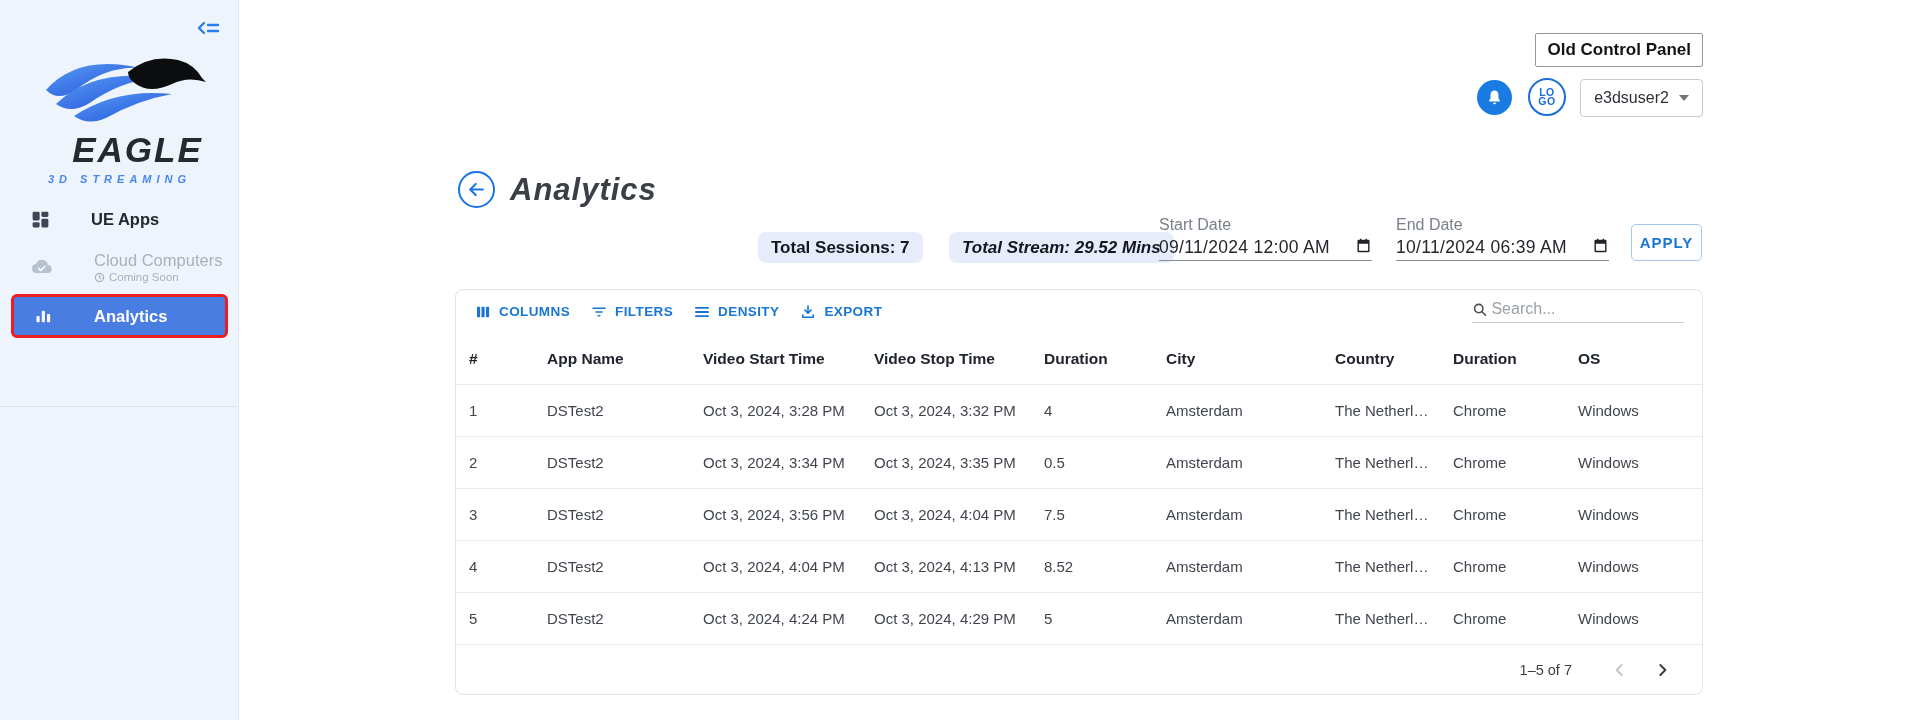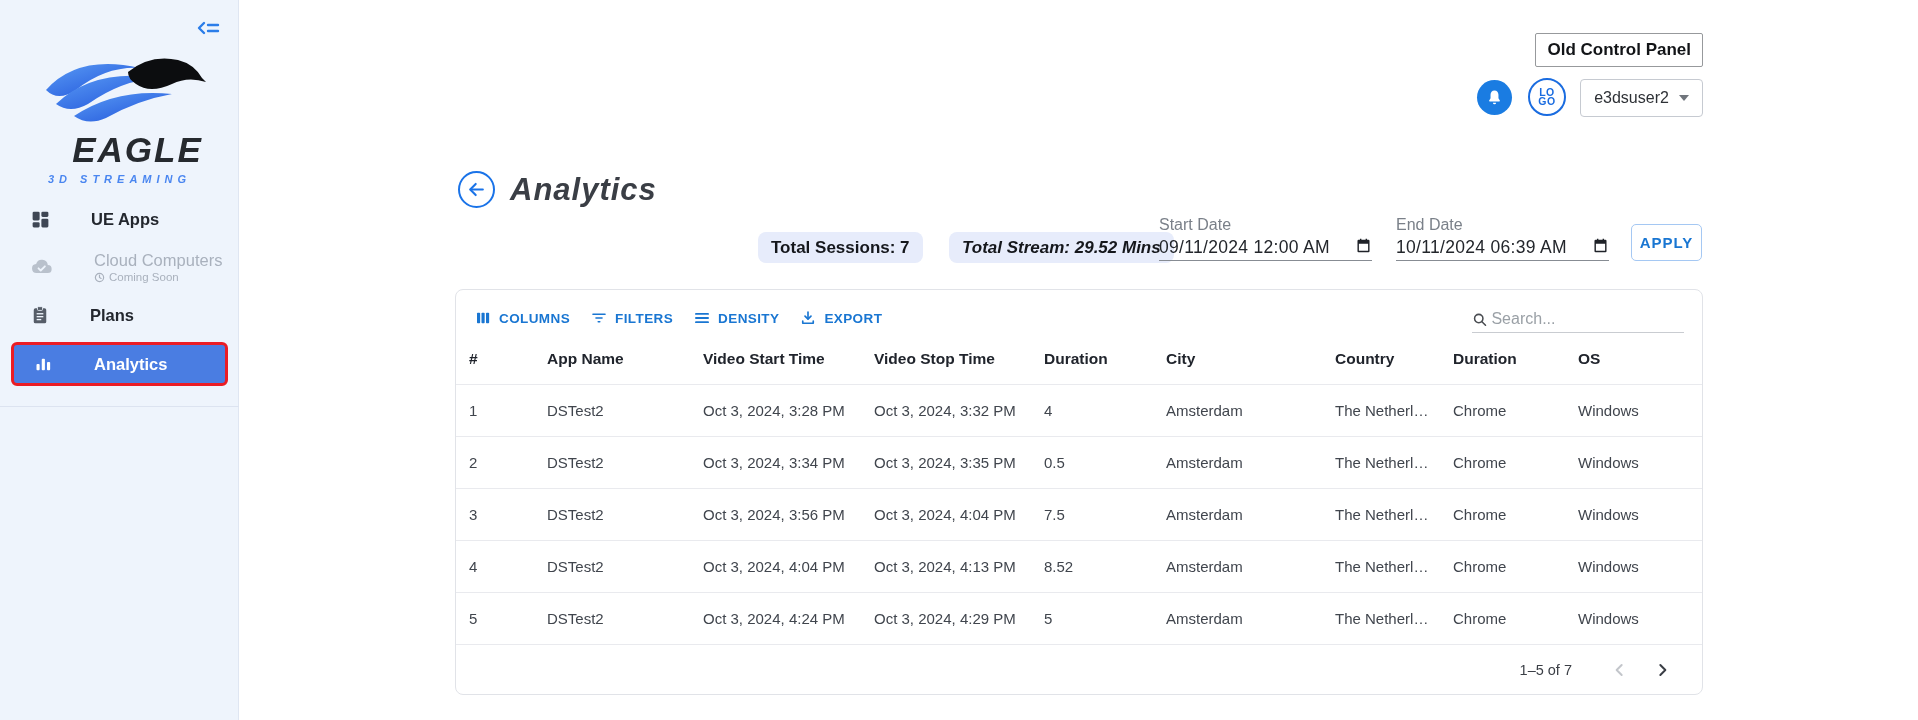--- a/index.html
+++ b/index.html
@@ -100,21 +100,21 @@
     background:#fff; border:1px solid #a5c8f3; border-radius:5px; cursor:pointer;
     font-size:15px; font-weight:600; letter-spacing:1px; color:#1976d2;
     display:flex; align-items:center; justify-content:center;
   }
 
   
   .table-card {
     position:absolute; left:455px; top:289px; width:1248px; height:406px;
     background:#fff; border:1px solid #e1e3e8; border-radius:8px; overflow:hidden;
   }
-  .tb-toolbar { height:43px; display:flex; align-items:flex-end; padding:0 14px 0 8px; }
+  .tb-toolbar { height:43px; display:flex; align-items:center; padding:0 14px 0 8px; }
   .tb-btn {
     display:flex; align-items:center; gap:7px; padding:6px 10px; cursor:pointer;
     color:#1976d2; font-size:13.5px; font-weight:700; letter-spacing:0.4px; border-radius:4px;
   }
   .tb-spacer { flex:1; }
   .search-box {
     width:212px; display:flex; align-items:center; gap:4px;
     border-bottom:1px solid #c9ccd1; padding-bottom:4px; margin-right:4px;
   }
   .search-box input {
@@ -191,32 +191,20 @@
         <span class="mi-sub">
           <svg width="11" height="11" viewBox="0 0 24 24" fill="none" stroke="#a9b1bd" stroke-width="2.6">
             <circle cx="12" cy="12" r="9"></circle>
               <path d="M12 7 v5 l3.5 2" stroke-linecap="round"></path>
           </svg>
           <span>Coming Soon</span>
         </span>
       </span>
     </div>
 
-    <div class="menu-item">
-      <span>
-        <svg width="20" height="22" viewBox="0 0 24 24">
-          <rect x="4.5" y="4" width="15" height="18" rx="2" fill="#565d68"></rect>
-          <rect x="9" y="2" width="6" height="4.5" rx="1" fill="#565d68" stroke="#eef4fc" stroke-width="1"></rect>
-          <line x1="8" y1="10.5" x2="16" y2="10.5" stroke="#eef4fc" stroke-width="1.6"></line>
-          <line x1="8" y1="14" x2="16" y2="14" stroke="#eef4fc" stroke-width="1.6"></line>
-          <line x1="8" y1="17.5" x2="13.5" y2="17.5" stroke="#eef4fc" stroke-width="1.6"></line>
-        </svg>
-      </span>
-      <span class="mi-label">Plans</span>
-    </div>
 
     <div class="menu-item active">
       <span>
         <svg width="21" height="21" viewBox="0 0 24 24" fill="#ffffff">
           <rect x="4" y="11.5" width="3.6" height="7" rx="1"></rect>
           <rect x="10" y="5.5" width="3.6" height="13" rx="1"></rect>
           <rect x="16" y="9" width="3.6" height="9.5" rx="1"></rect>
         </svg>
       </span>
       <span class="mi-label">Analytics</span>

